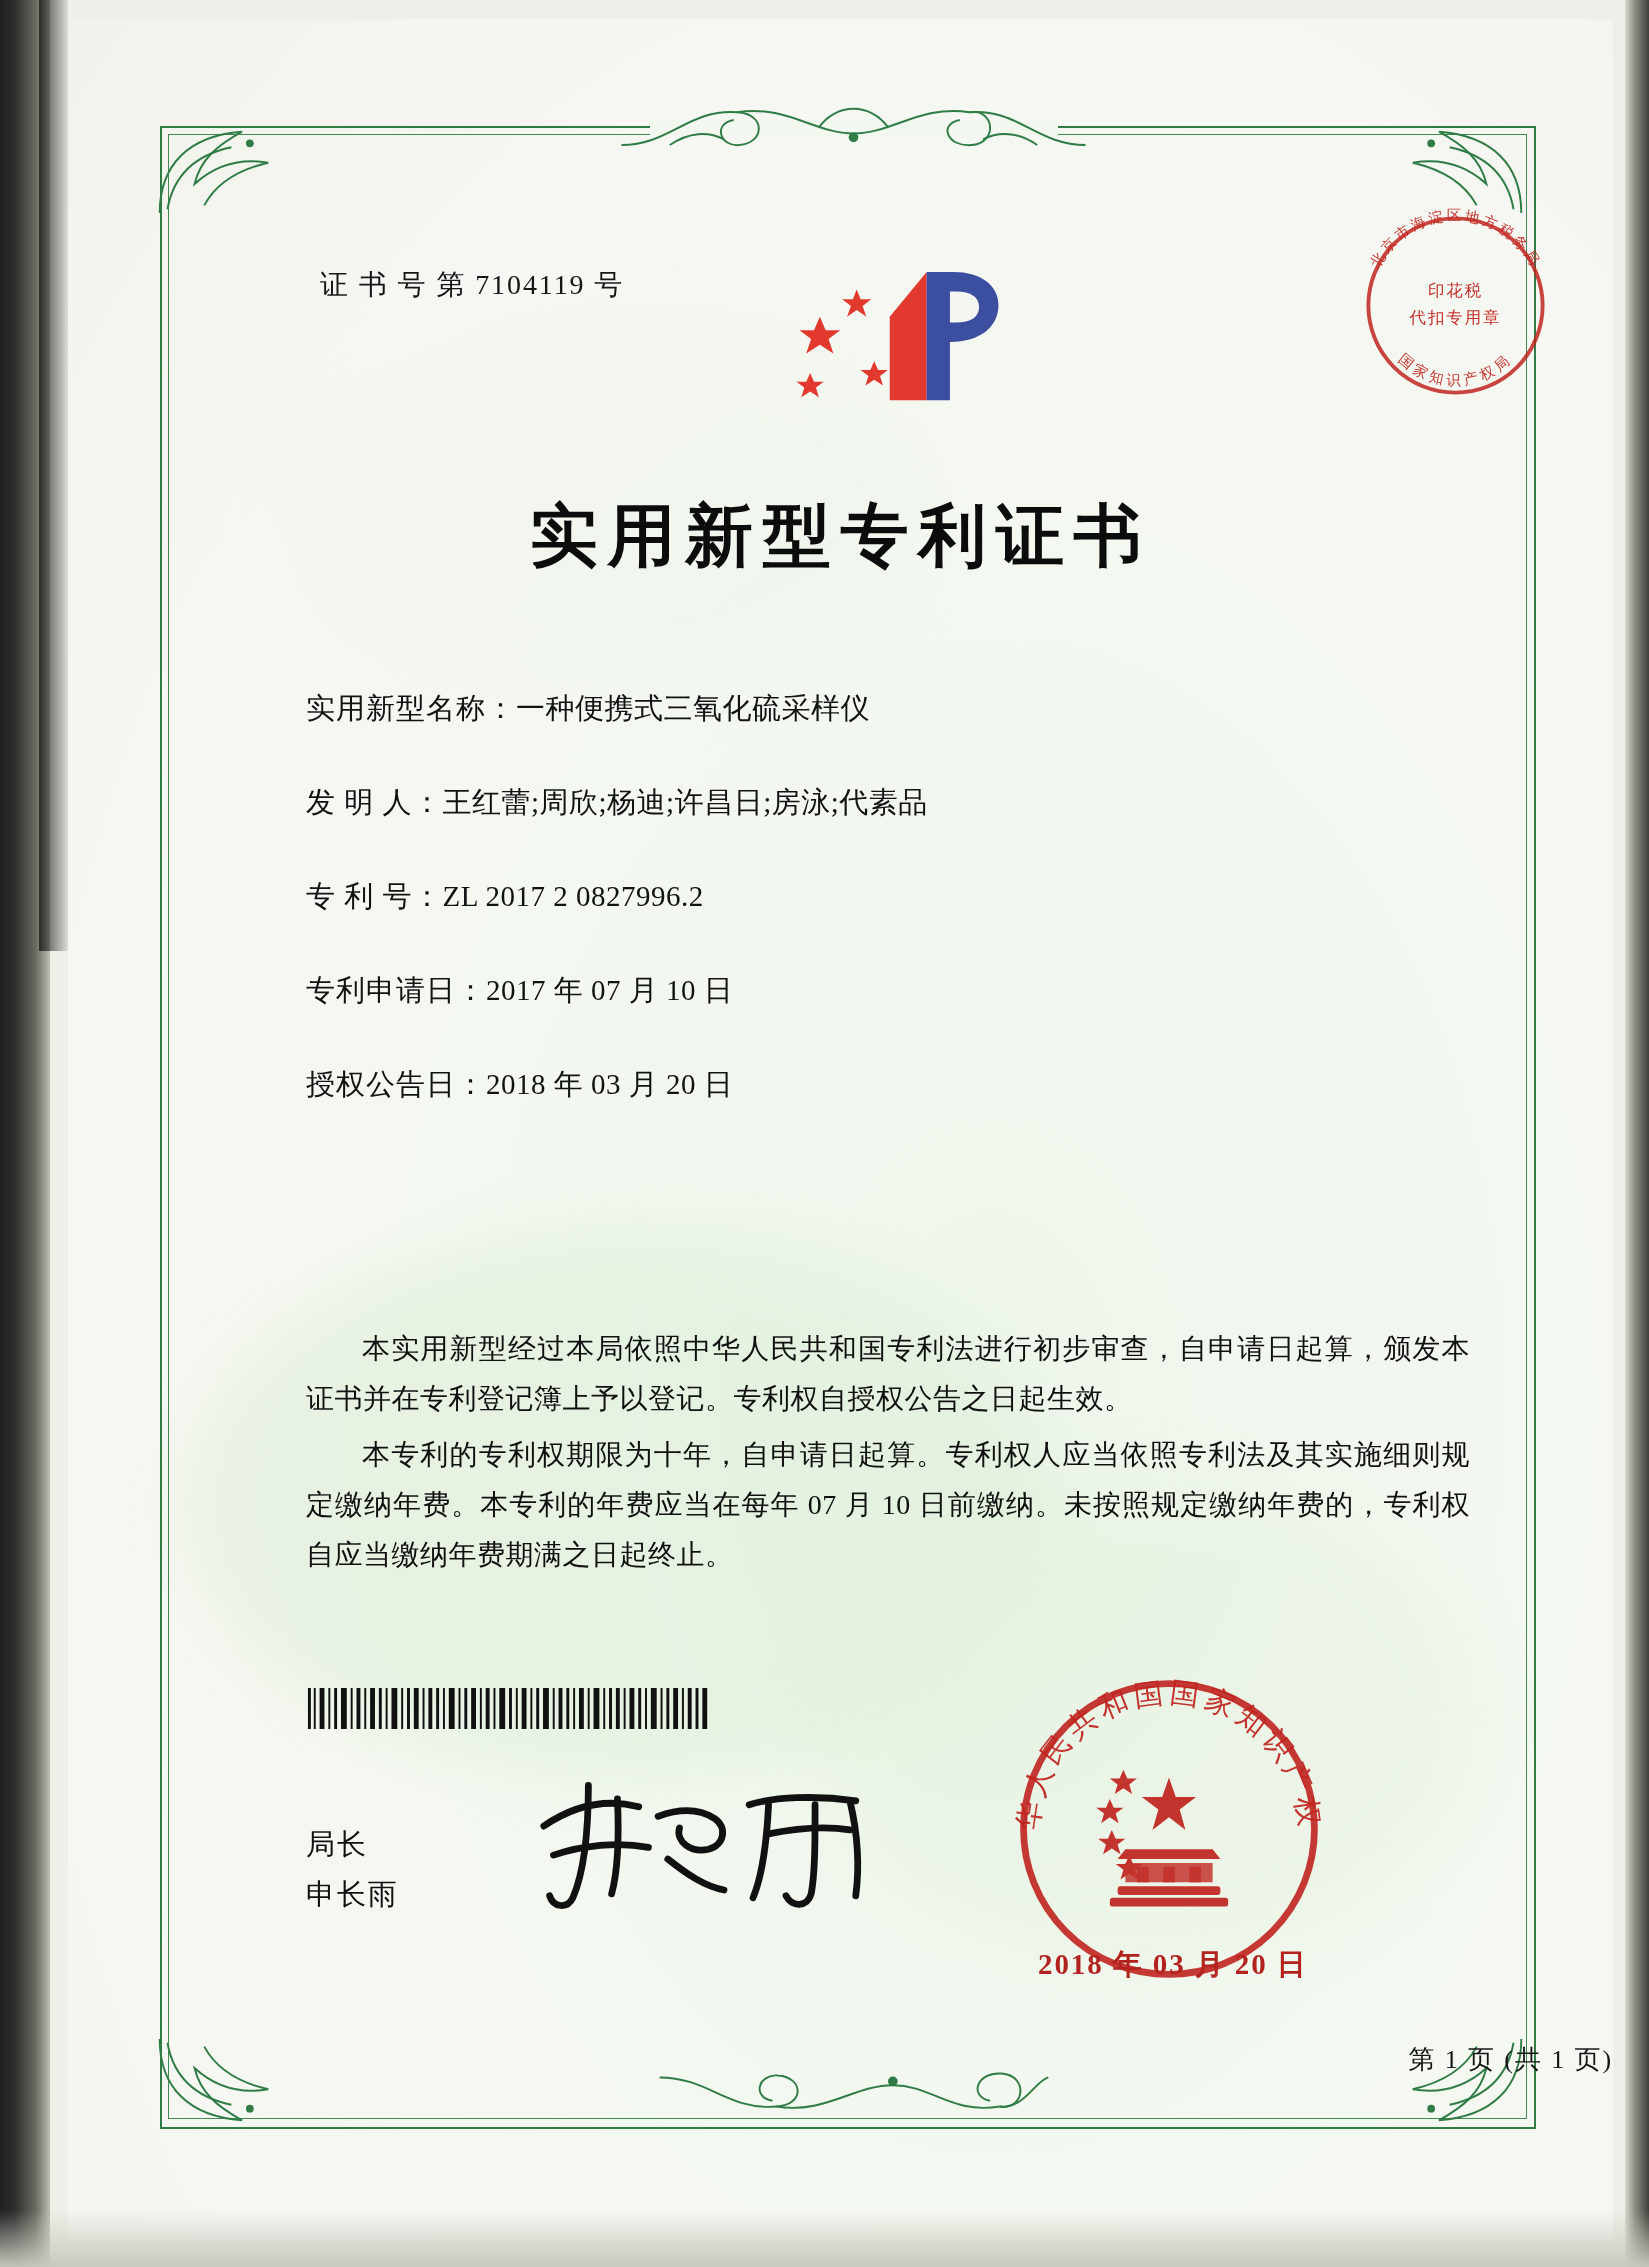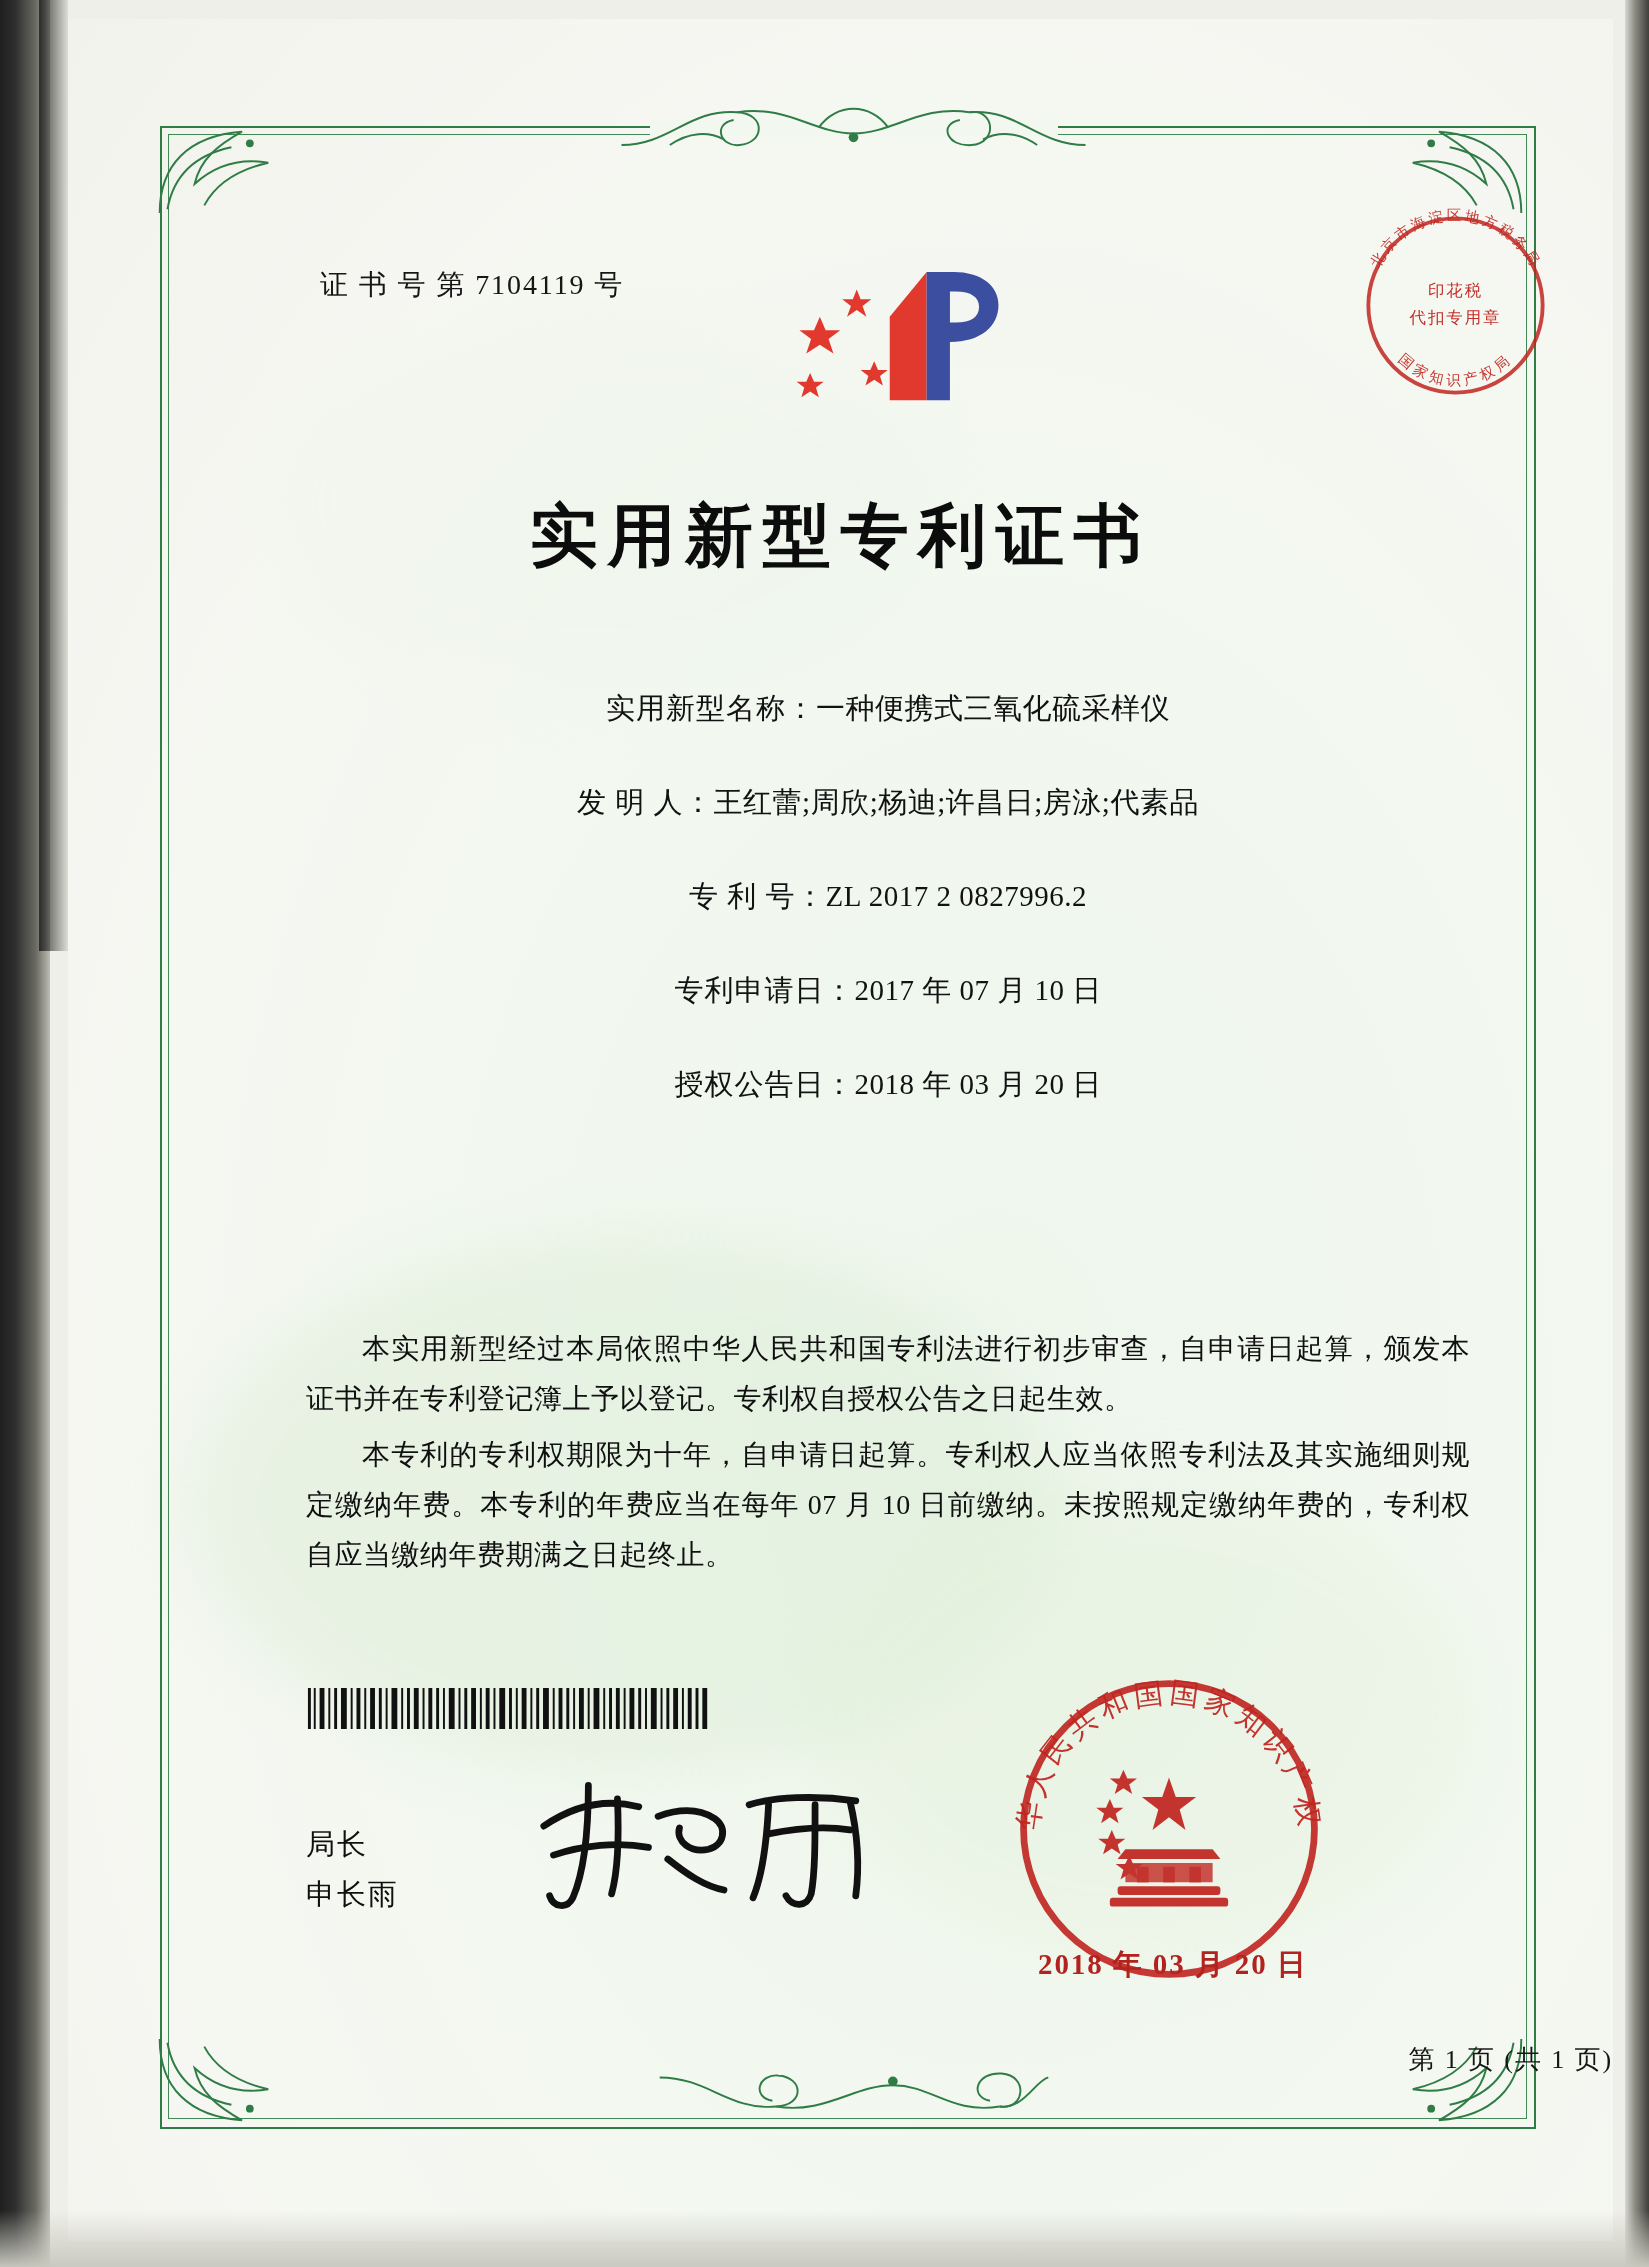--- a/index.html
+++ b/index.html
@@ -158,21 +158,20 @@
     left: 238px;
     top: 670px;
     width: 1164px;
   }
   .field {
     font-size: 29px;
     color: #121212;
     margin-bottom: 54px;
     white-space: nowrap;
     letter-spacing: 1px;
-    text-align: center;
   }
   .field .lbl { letter-spacing: 1px; }
   .field .val { letter-spacing: 0.5px; }
   .val-mono { font-family: "Liberation Serif", serif; letter-spacing: 1.9px; }
 
   .paras {
     position: absolute;
     left: 238px;
     top: 1305px;
     width: 1164px;

